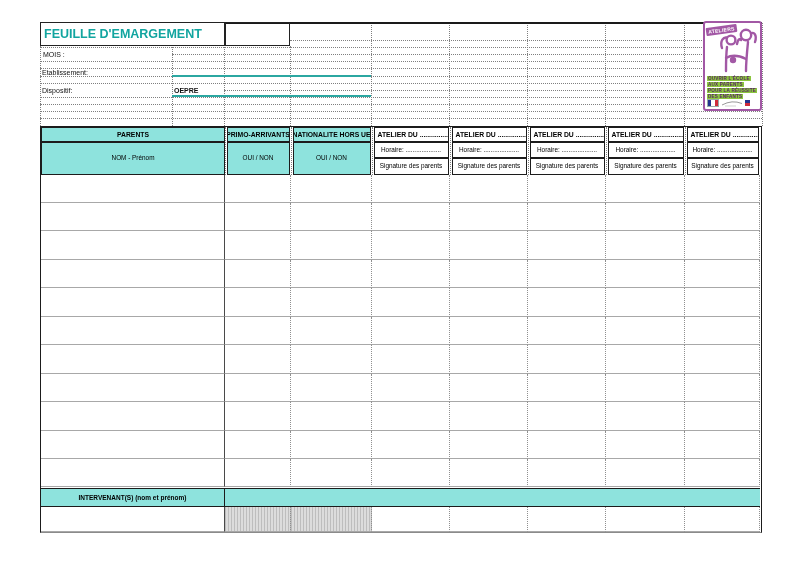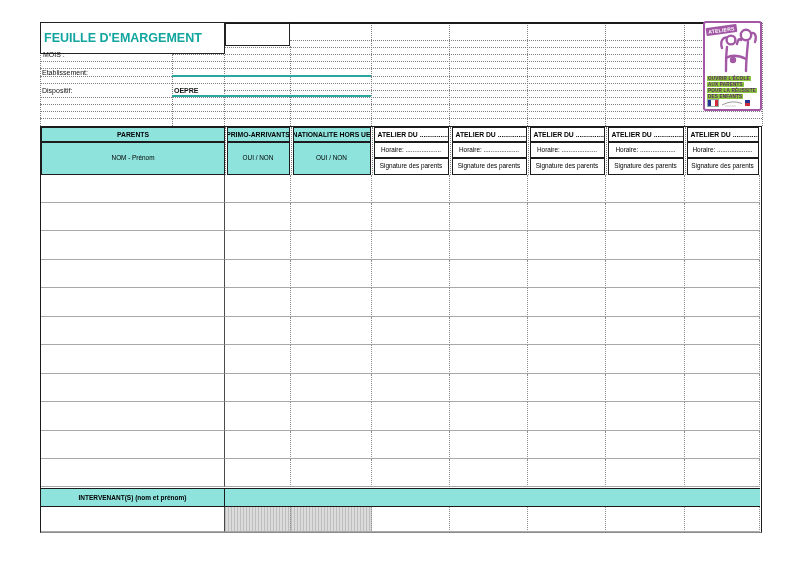--- a/index.html
+++ b/index.html
@@ -3,21 +3,21 @@
 <meta charset="utf-8">
 <style>
   html,body{margin:0;padding:0;background:#fff;}
   #page{position:relative;width:800px;height:566px;background:#fff;overflow:hidden;
         font-family:"Liberation Sans",sans-serif;color:#111;}
   .abs{position:absolute;}
   .dot-h{position:absolute;height:0;border-top:1px dotted #7f7f7f;}
   .dot-v{position:absolute;width:0;border-left:1px dotted #7f7f7f;}
   .teal-line{position:absolute;height:2px;background:#2ba7a1;z-index:3;}
   .lbl{position:absolute;font-size:7px;color:#101010;display:flex;align-items:center;z-index:4;white-space:nowrap;}
-  #title-box{position:absolute;left:40px;top:22px;width:185px;height:32px;border:1px solid #222;
+  #title-box{position:absolute;left:40px;top:22px;width:185px;height:24px;border:1px solid #222;
              box-sizing:border-box;display:flex;align-items:center;z-index:4;background:#fff;}
   #title-box span{color:#12a5a0;font-weight:bold;font-size:12.5px;padding-left:3px;letter-spacing:0;}
   #title-spacer{position:absolute;left:225px;top:22px;width:65px;height:24px;border:1px solid #222;box-sizing:border-box;z-index:2;}
   #topline{position:absolute;left:40px;top:22px;width:722px;height:1.5px;background:#1a1a1a;z-index:1;}
   
   #grid{position:absolute;left:40px;top:126px;width:722px;height:407px;box-sizing:border-box;
         border:1.5px solid #1b1b1b;border-bottom:1px solid #8b8b8b;background:#fff;z-index:5;}
   .hcell{position:absolute;box-sizing:border-box;border:1px solid #1c1c1c;background:#8ee3dd;
          display:flex;align-items:center;justify-content:center;text-align:center;
          font-size:6.8px;font-weight:bold;color:#000;overflow:hidden;white-space:nowrap;line-height:1.05;}

